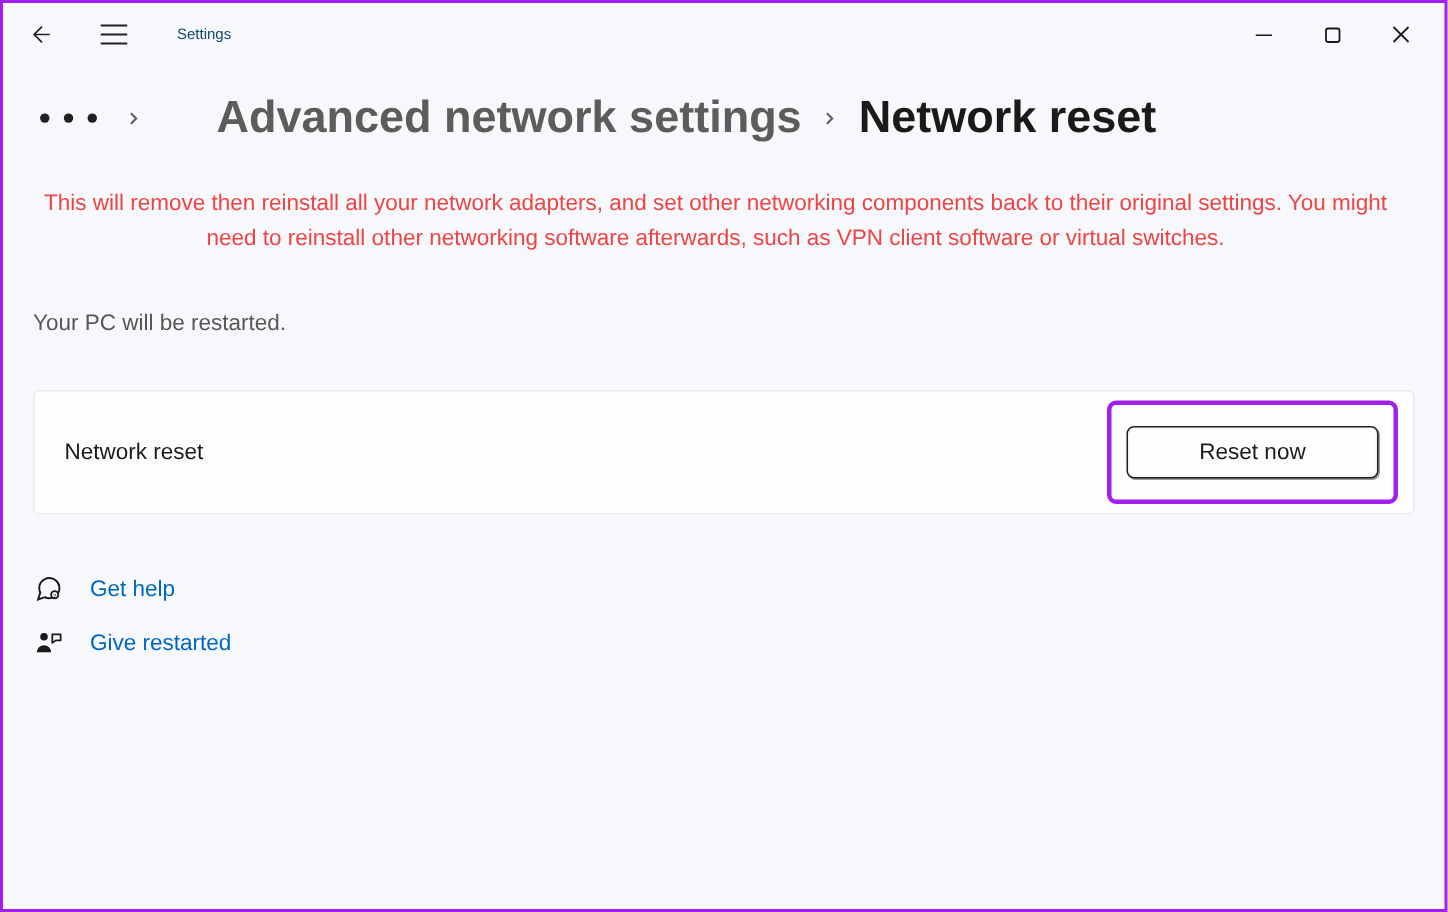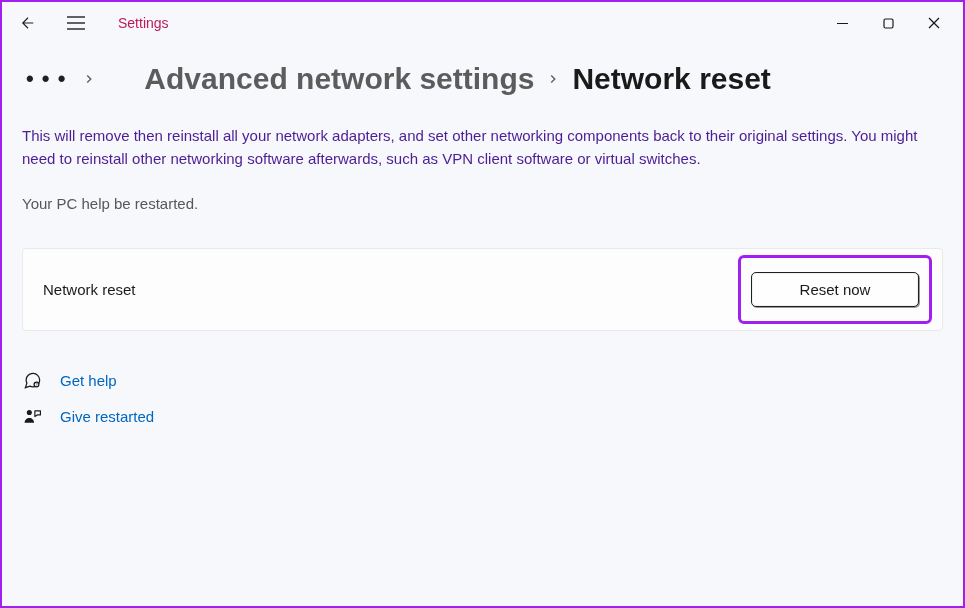--- a/index.html
+++ b/index.html
@@ -30,22 +30,22 @@
     }
     .back-btn, .menu-btn {
       width: 28px;
       height: 28px;
       display: flex;
       align-items: center;
       justify-content: center;
       cursor: pointer;
     }
     .title-text {
-      font-size: 14px;
-      color: #be185d;
+      font-size: 10px;
+      color: #0c4a6e;
       margin-left: 8px;
     }
     .window-controls {
       display: flex;
     }
     .win-ctrl {
       width: 46px;
       height: 32px;
       display: flex;
       align-items: center;
@@ -79,24 +79,25 @@
       cursor: pointer;
       margin-left: 36px;
     }
     .bc-current {
       font-size: 30px;
       color: #1a1a1a;
       font-weight: 600;
     }
     .description {
       font-size: 15px;
-      color: #4c1d95;
+      color: #ef4444;
       line-height: 1.55;
-      margin-bottom: 24px;
+      margin-bottom: 36px;
       max-width: 910px;
+      text-align: center;
     }
     .restart-note {
       font-size: 15px;
       color: #575757;
       margin-bottom: 36px;
     }
     .reset-card {
       background: #fdfdfd;
       border: 1px solid #e9e9e9;
       border-radius: 4px;
@@ -203,21 +204,21 @@
     <span class="bc-link">Advanced network settings</span>
     <span class="bc-sep">
       <svg width="14" height="14" viewBox="0 0 24 24" fill="none" stroke="#606060" stroke-width="2.5">
           <polyline points="9 18 15 12 9 6"></polyline>
         </svg>
     </span>
     <span class="bc-current">Network reset</span>
   </div>
 
   <p class="description">This will remove then reinstall all your network adapters, and set other networking components back to their original settings. You might need to reinstall other networking software afterwards, such as VPN client software or virtual switches.</p>
-  <p class="restart-note">Your PC help be restarted.</p>
+  <p class="restart-note">Your PC will be restarted.</p>
 
   <div class="reset-card">
     <span class="card-label">Network reset</span>
     <div class="highlight-box">
       <button class="reset-btn">Reset now</button>
     </div>
   </div>
 
   <div class="footer-links">
     <div class="footer-link">

